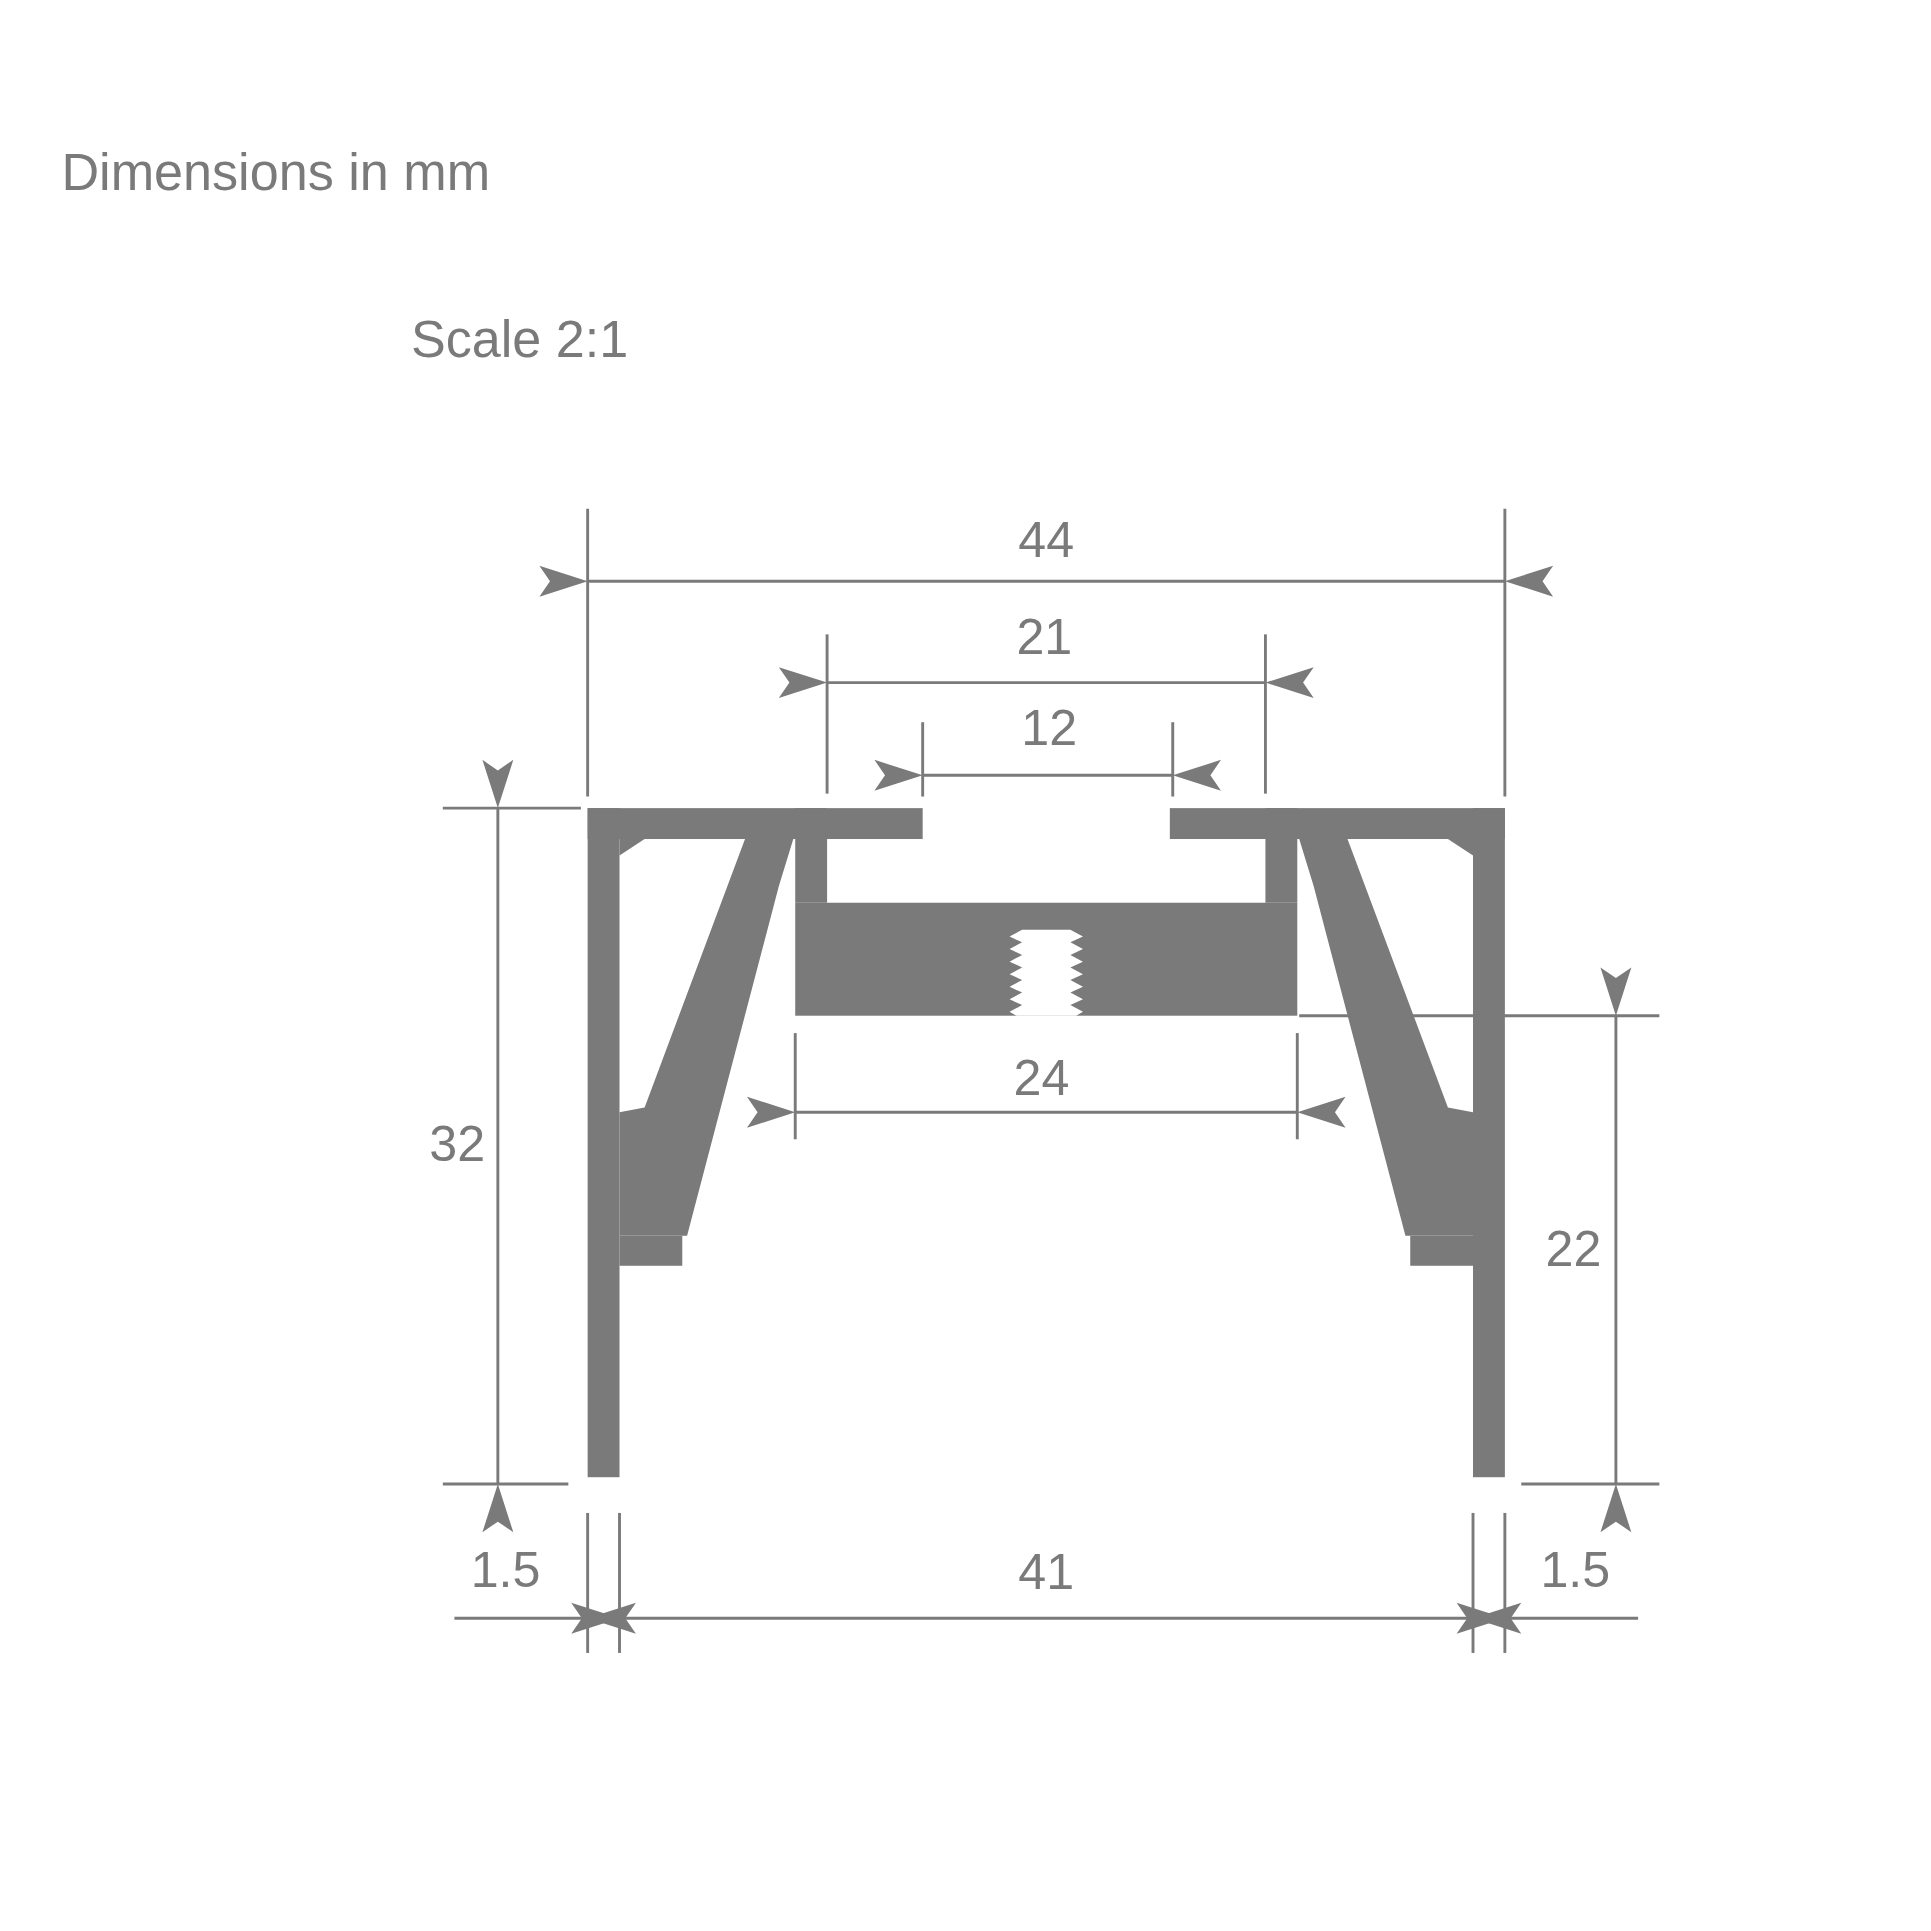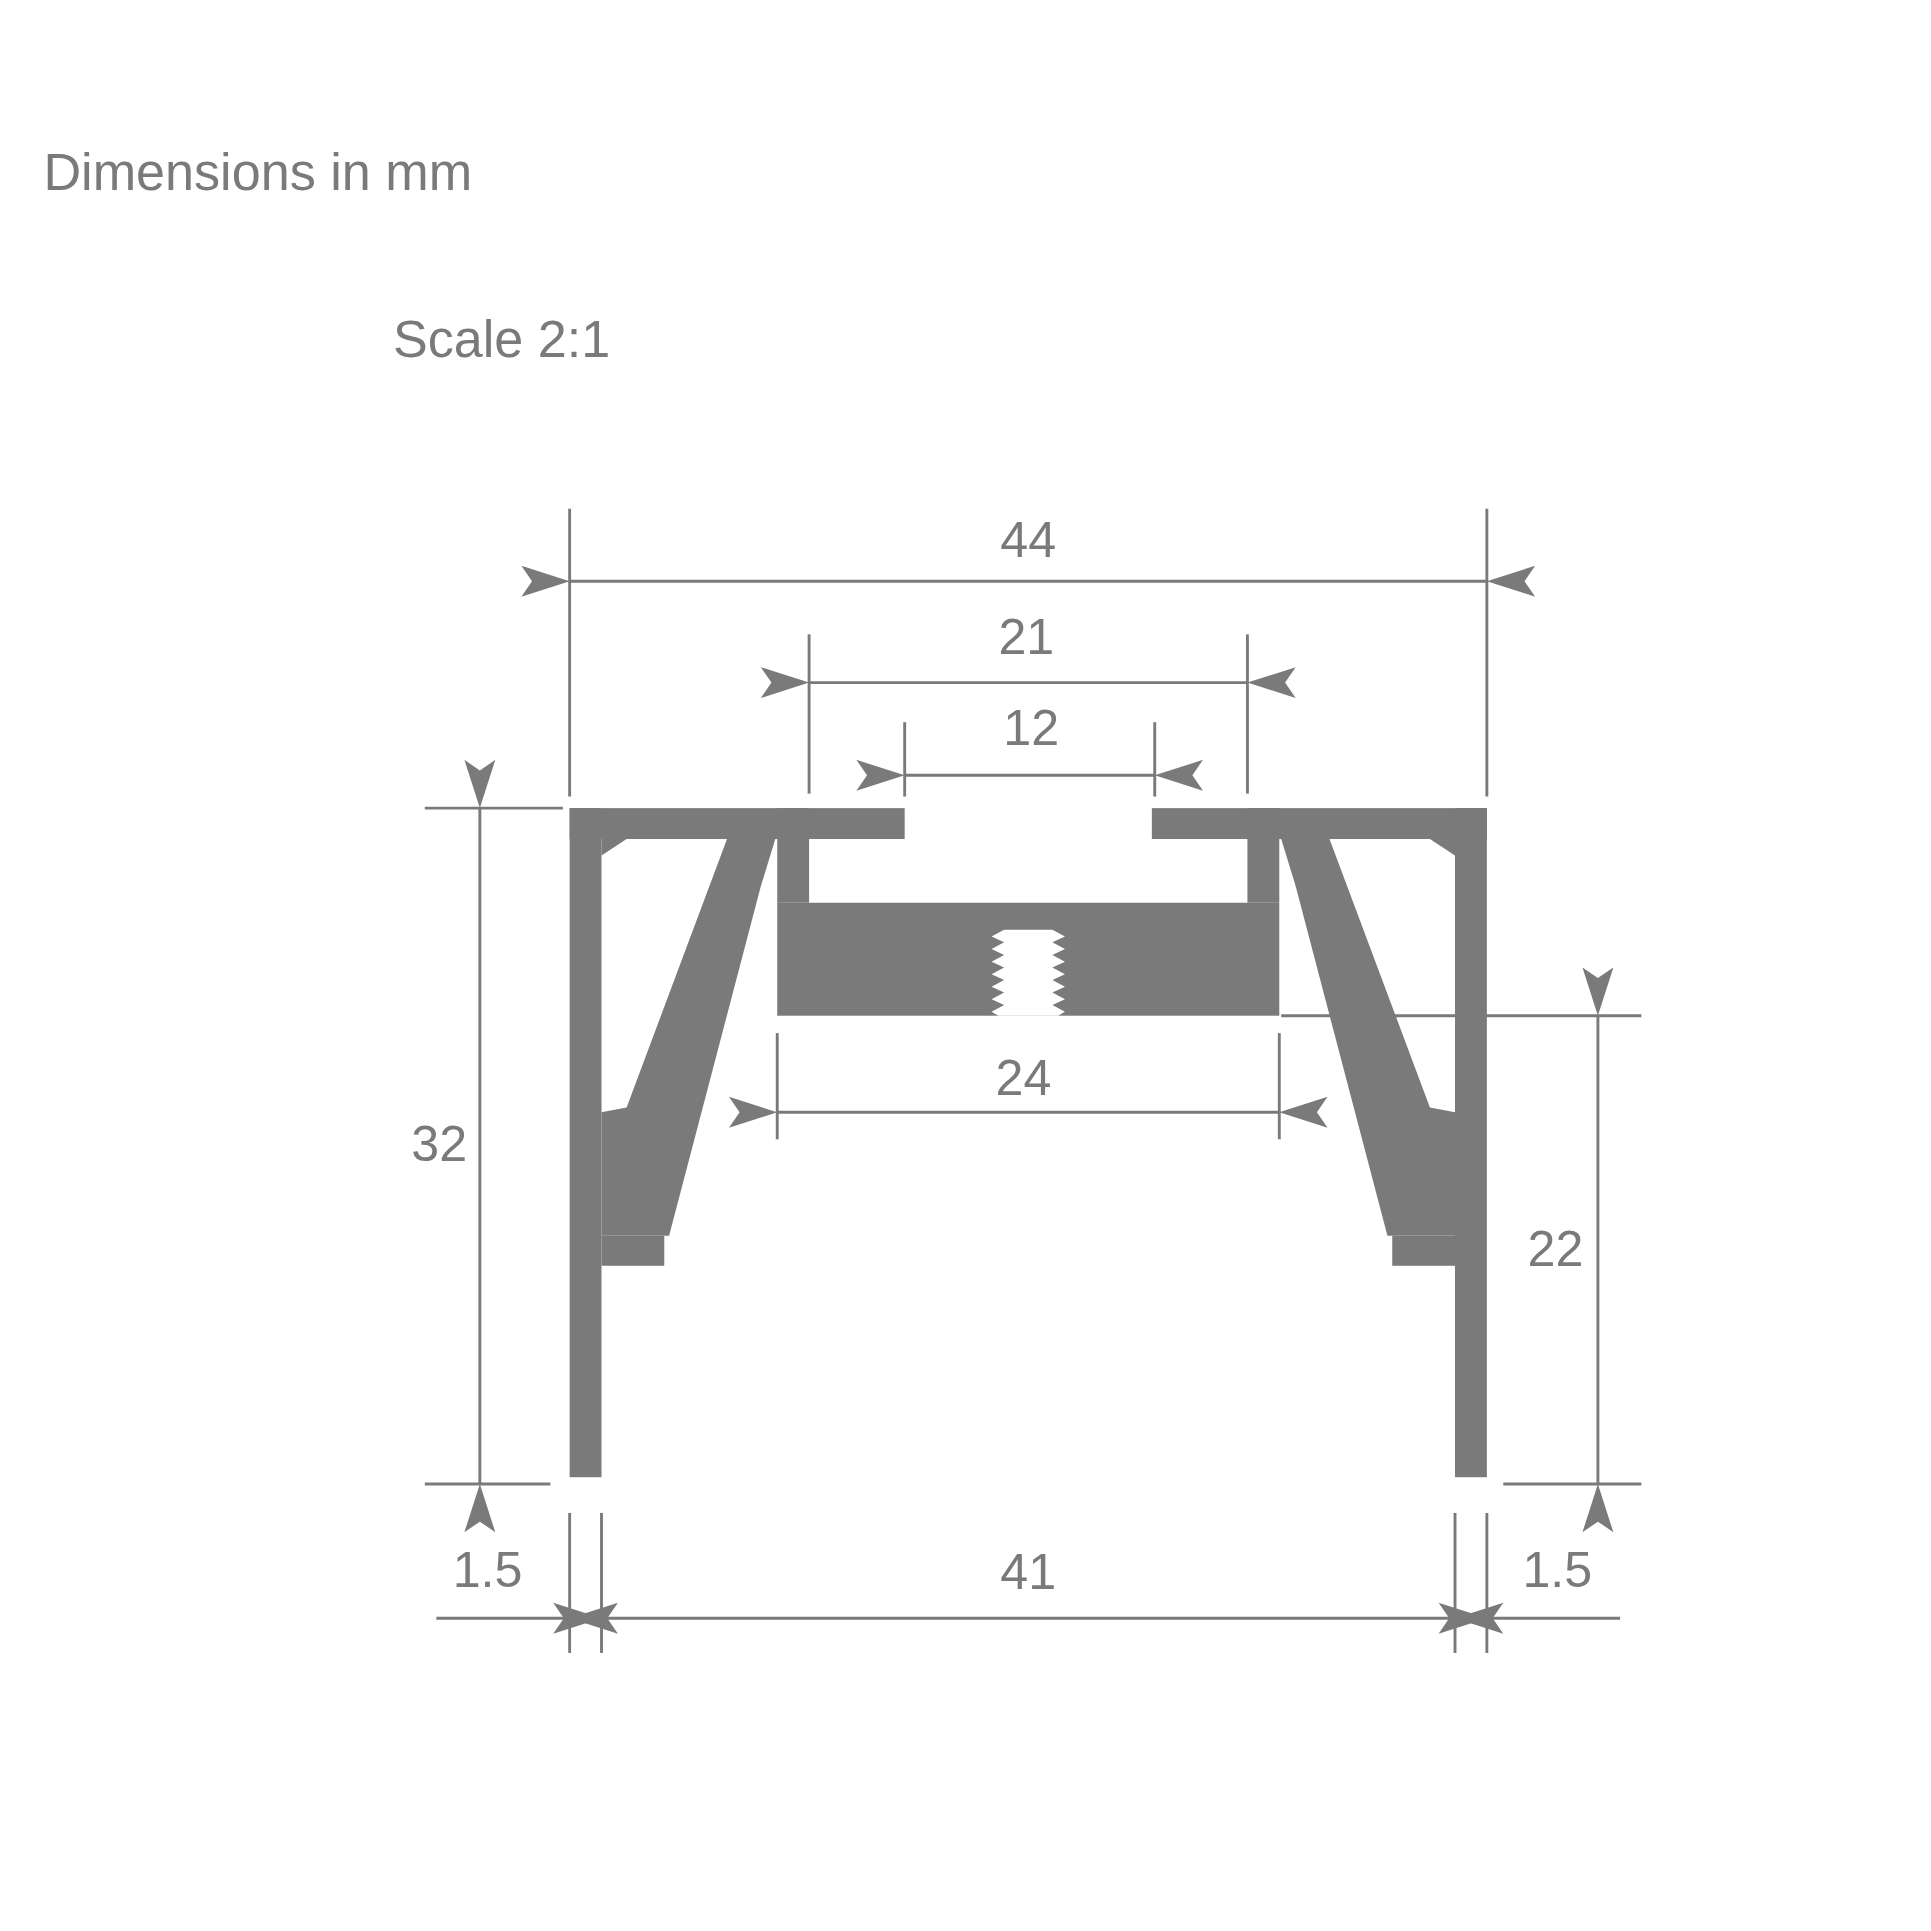--- a/index.html
+++ b/index.html
@@ -2,20 +2,21 @@
 <html><head>
 <meta charset="utf-8">
 <style>
   html, body { margin: 0; padding: 0; background: #ffffff; }
   .canvas {
     position: relative;
     width: 1900px;
     height: 1931px;
     background: #ffffff;
     font-family: "Liberation Sans", sans-serif;
+    padding-left: 18px;
   }
   svg { display: block; }
   .ink-fill   { fill: #7a7a7a; }
   .white-fill { fill: #ffffff; }
   .ink-line   { stroke: #7a7a7a; stroke-width: 3; fill: none; }
   .dim-text {
     fill: #7a7a7a;
     font-family: "Liberation Sans", sans-serif;
     font-size: 52px;
   }

